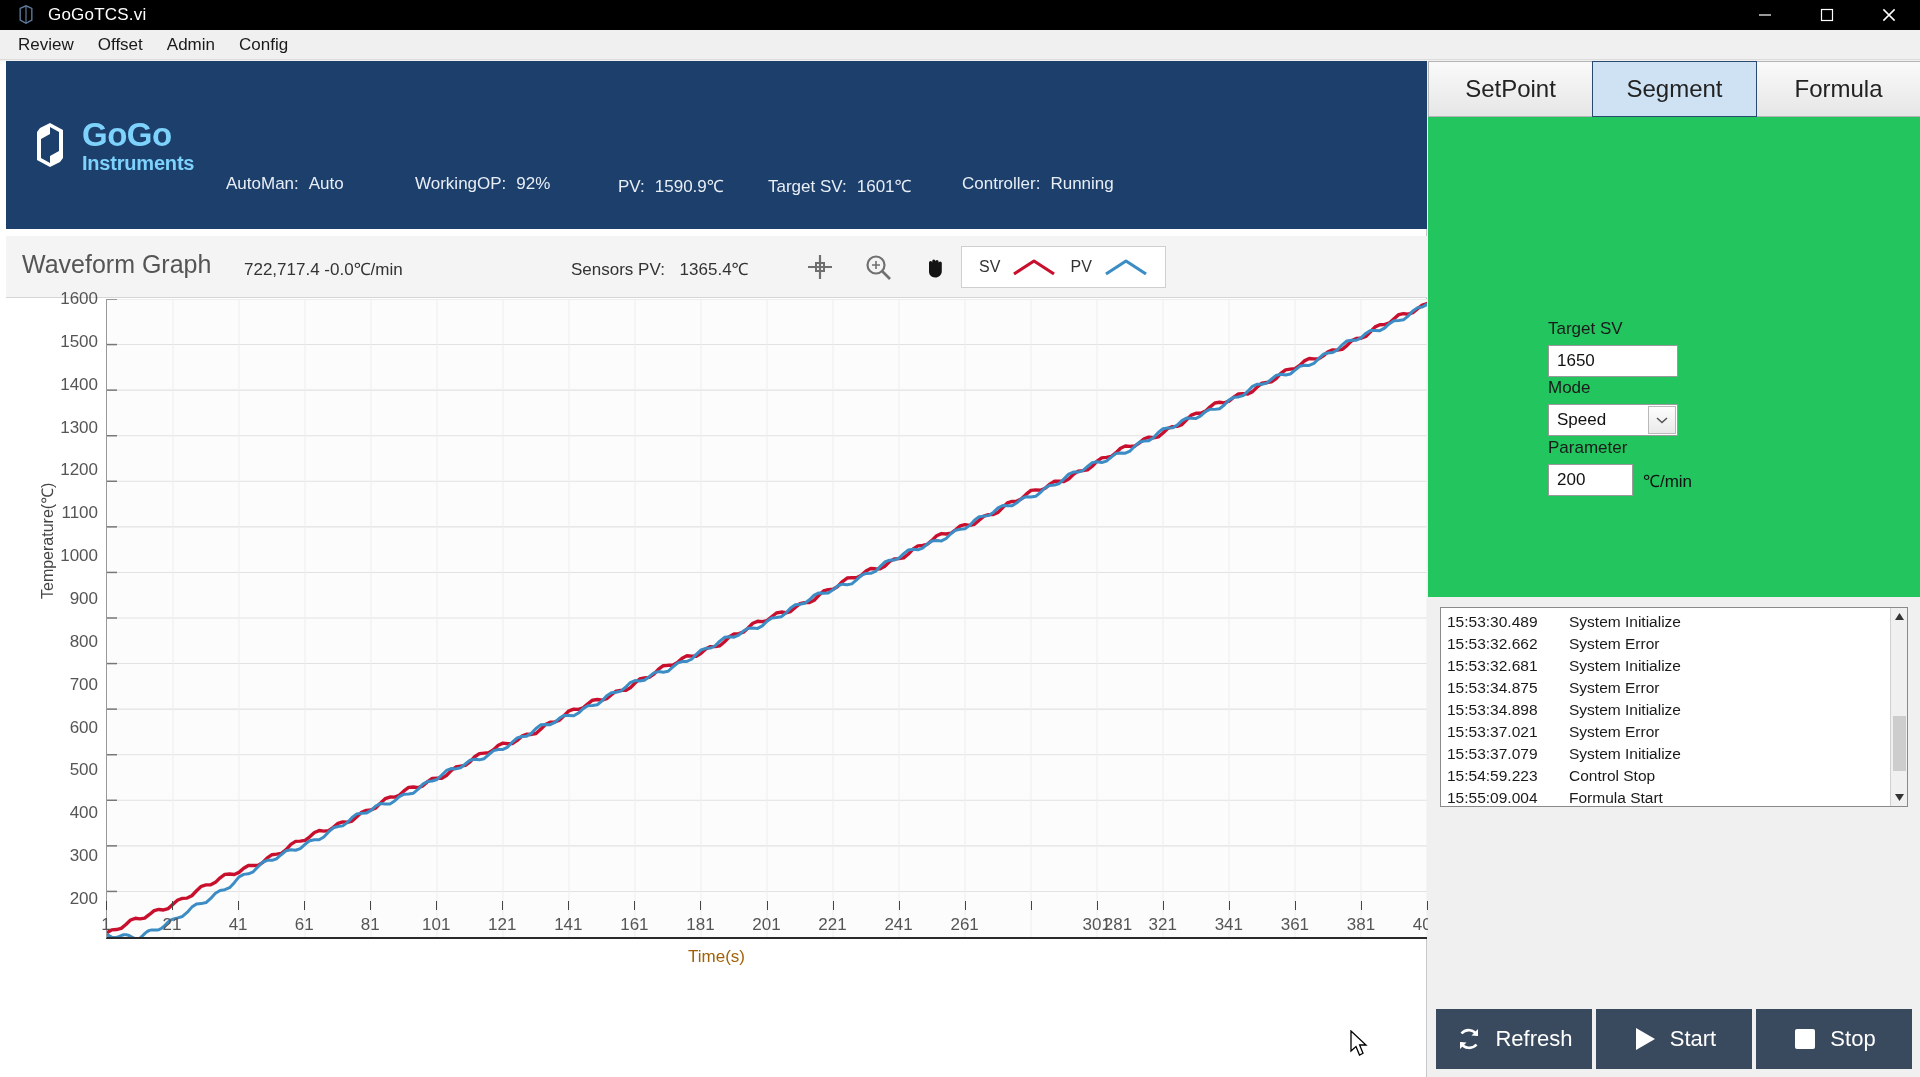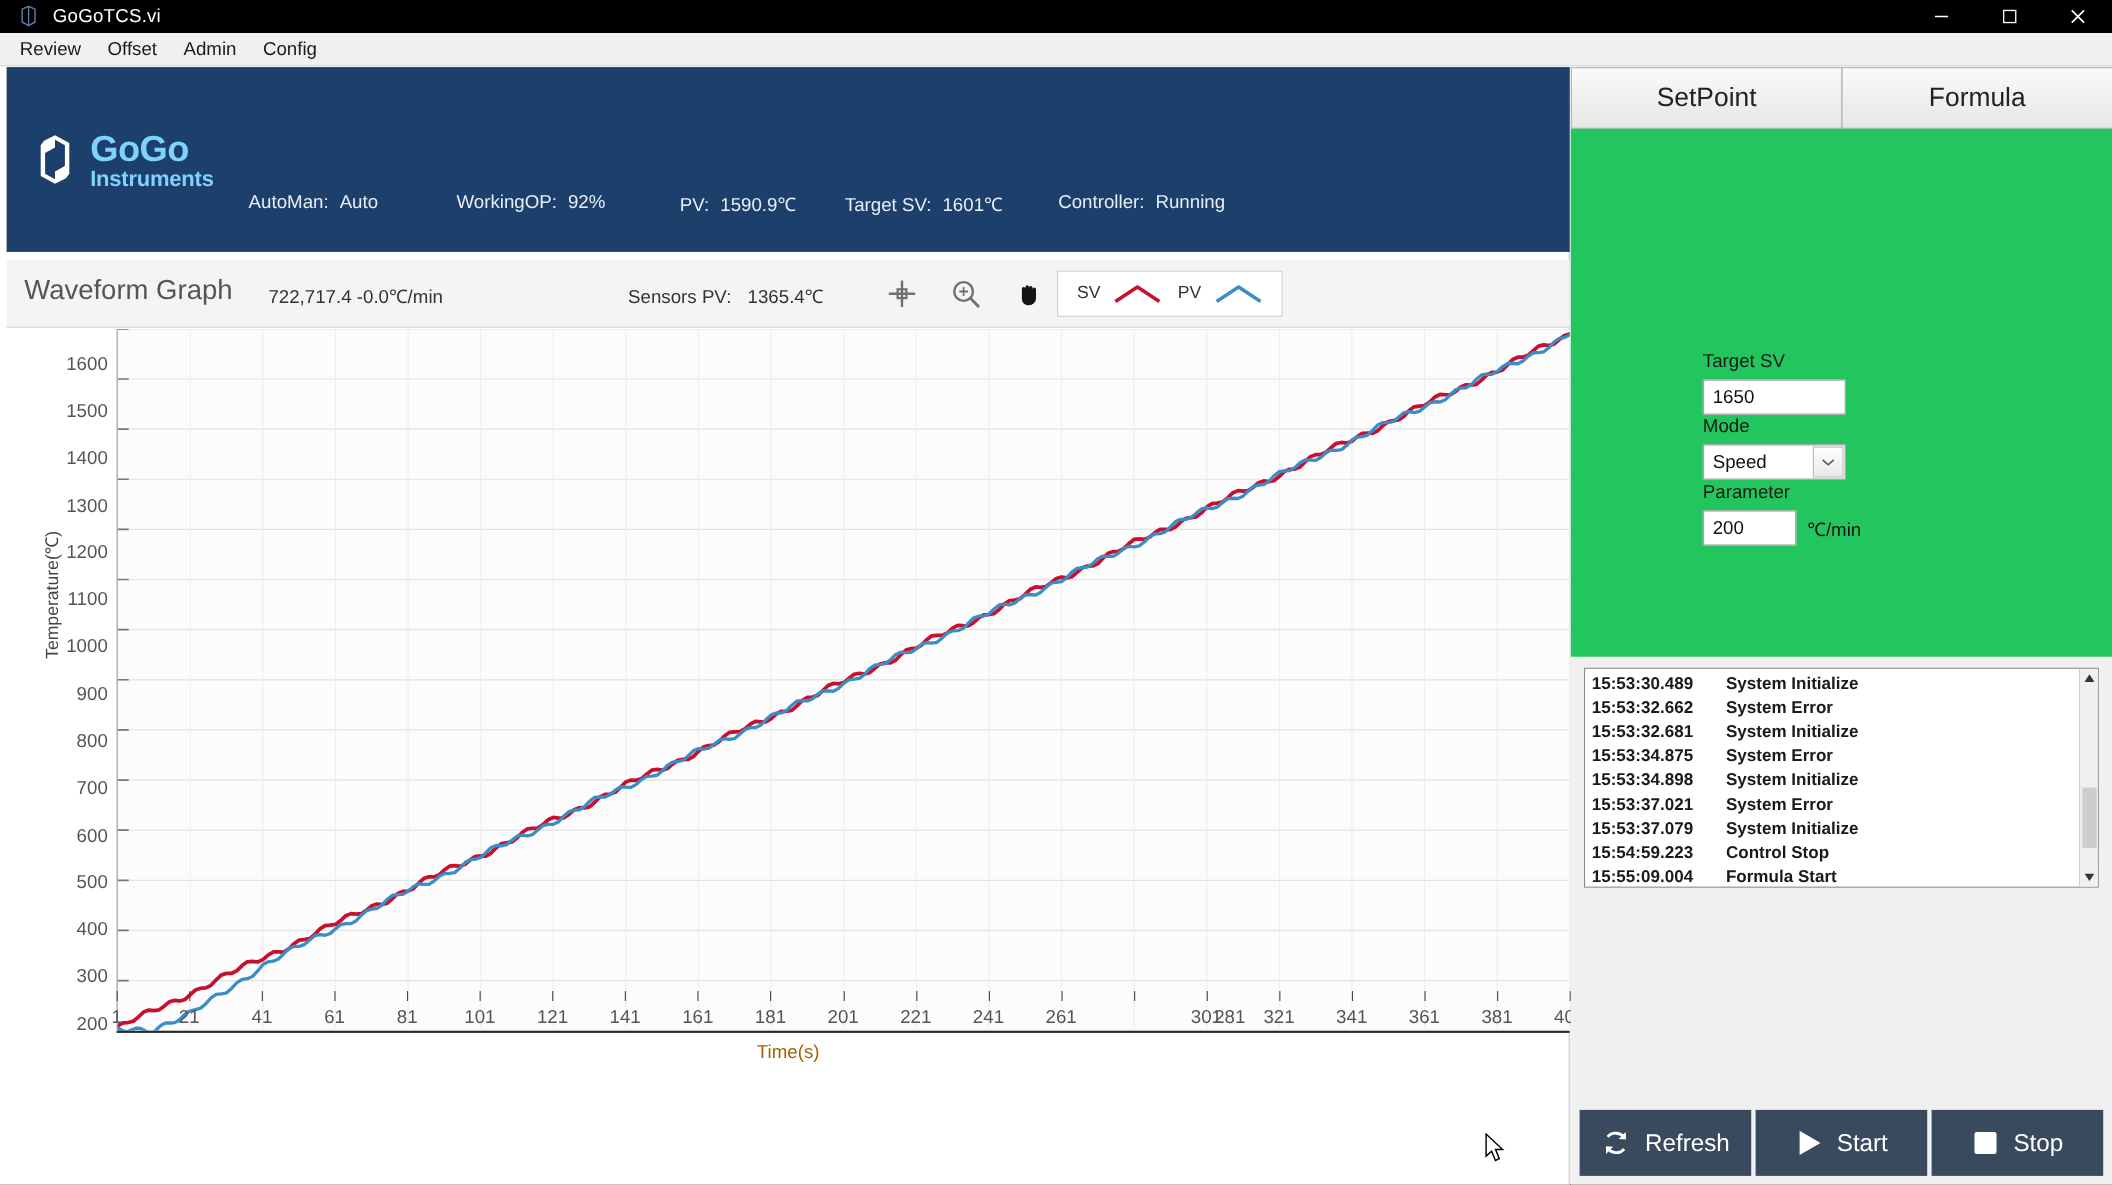--- a/index.html
+++ b/index.html
@@ -79,21 +79,21 @@
   .legend-ent span { font-size: 16px; color: #333; }
 
   
   .chart-area { position: absolute; top: 238px; left: 6px; width: 1421px; height: 640px; }
   .ylabel {
     position: absolute; left: 30px; top: 300px; font-size: 16px; color: #444;
     transform: rotate(-90deg); transform-origin: 0 0; white-space: nowrap;
   }
   .ytick {
     position: absolute; right: 0; font-size: 17px; color: #555;
-    transform: translateY(-50%); text-align: right; margin-top: 32px;
+    transform: translateY(-50%); text-align: right;
   }
   .yticks { position: absolute; left: 0; top: 0; width: 92px; height: 100%; }
   .plot {
     position: absolute; left: 100px; top: 0; right: 0; bottom: 0;
     border-left: 1px solid #999; border-bottom: 2px solid #2a2a2a; background: #fcfcfc;
   }
   .xticks { position: absolute; left: 100px; right: 0; top: 0; height: 40px; }
   .xtick {
     position: absolute; font-size: 17px; color: #555;
     transform: translateX(-50%); top: 14px;
@@ -132,21 +132,21 @@
     background: linear-gradient(#fdfdfd,#eaeaea); border: 1px solid #b9b9b9;
     display: flex; align-items: center; justify-content: center;
   }
   .unit { font-size: 17px; color: #111; margin-left: 10px; }
 
   
   .log-wrap {
     position: absolute; left: 12px; top: 546px; width: 468px; height: 200px;
     background: #fff; border: 1px solid #8a8a8a; overflow: hidden;
   }
-  .log-list { position: absolute; left: 0; top: 0; right: 17px; bottom: 0; padding: 3px 0 0 6px; font-weight: bold; }
+  .log-list { position: absolute; left: 0; top: 0; right: 17px; bottom: 0; padding: 3px 0 0 6px; }
   .log-row { display: flex; font-size: 15.5px; color: #1a1a1a; height: 22px; align-items: center; white-space: nowrap; }
   .log-time { width: 112px; }
   .log-msg { margin-left: 10px; }
   .scrollbar {
     position: absolute; right: 0; top: 0; width: 17px; bottom: 0;
     background: #f0f0f0; border-left: 1px solid #d0d0d0;
   }
   .sb-btn {
     position: absolute; left: 0; width: 17px; height: 17px; background: #f0f0f0;
     display: flex; align-items: center; justify-content: center;
@@ -399,20 +399,21 @@
           <div class="xtick" style="left: 1321px;">401</div>
         </div>
       <div class="xlabel" style="top:648px;">Time(s)</div>
     </div>
   </div>
 
   <div class="right-col">
 
     <div class="tabs">
       <div class="tab">SetPoint</div>
+      <div class="tab active">Segment</div>
       <div class="tab">Formula</div>
     </div>
 
     <div class="panel-body">
       <div class="field" style="left:120px; top:202px;">
         <div class="field-label">Target SV</div>
         <div class="txtbox">1650</div>
       </div>
 
       <div class="field" style="left:120px; top:261px;">

